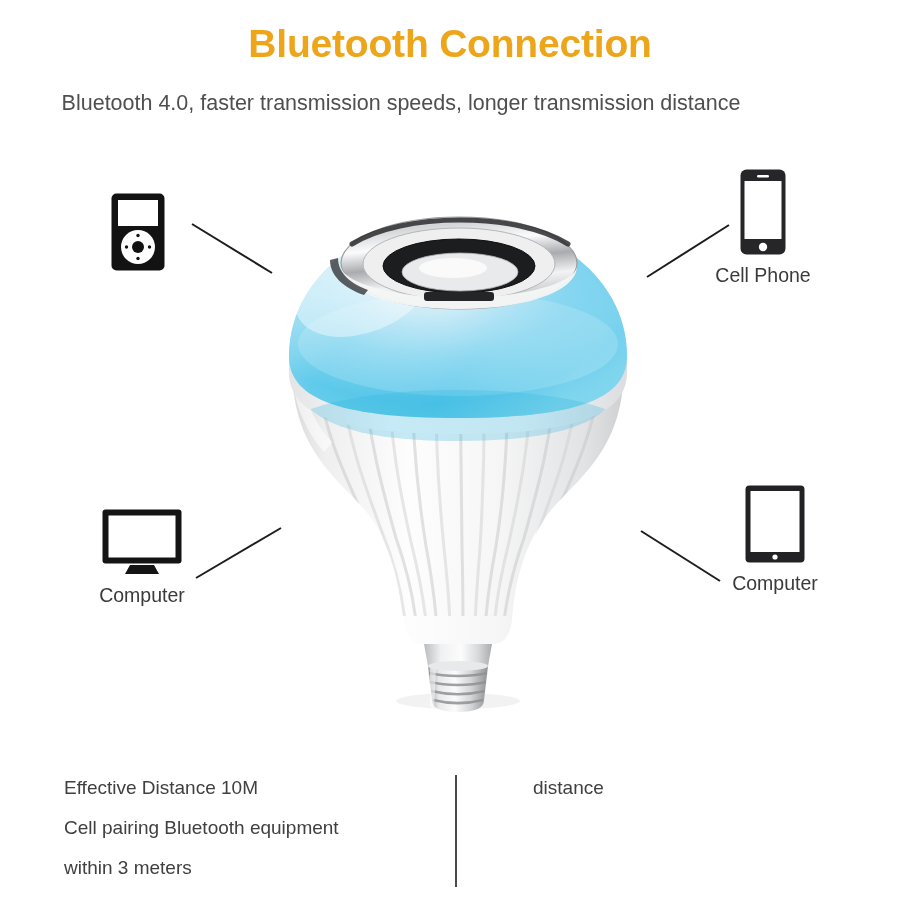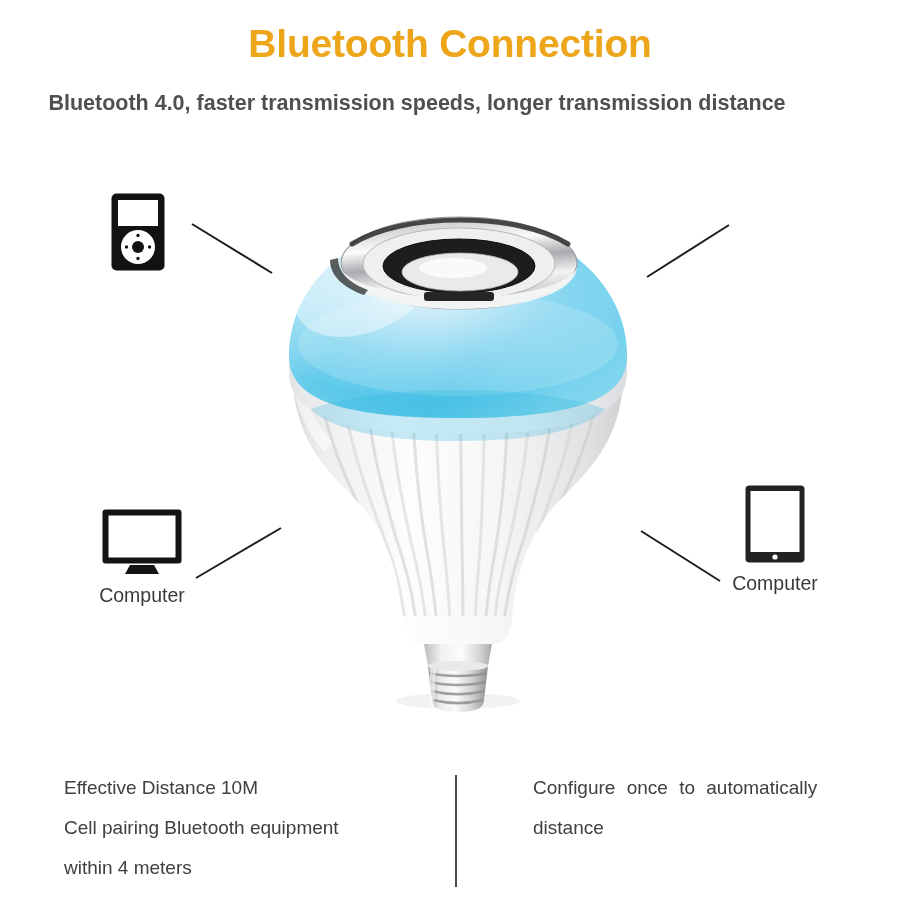--- a/index.html
+++ b/index.html
@@ -24,28 +24,28 @@
     width: 900px;
     text-align: center;
     font-size: 39px;
     font-weight: bold;
     color: #eda51a;
     letter-spacing: -0.2px;
     white-space: nowrap;
   }
   .subtitle {
     position: absolute;
-    left: 16px;
+    left: 0;
     top: 88px;
     width: 802px;
     text-align: center;
     font-size: 21.5px;
     color: #4f4f4f;
     line-height: 31px;
-    font-weight: 700;
+    font-weight: 400;
   }
   .subtitle div { white-space: nowrap; }
 
   
   .lines {
     position: absolute;
     left: 0; top: 0;
     width: 900px; height: 900px;
     pointer-events: none;
   }
@@ -284,20 +284,31 @@
         <circle cx="28" cy="55" r="17" fill="#ffffff"></circle>
         <circle cx="28" cy="55" r="6" fill="#121212"></circle>
         <circle cx="28" cy="43.5" r="1.7" fill="#121212"></circle>
         <circle cx="28" cy="66.5" r="1.7" fill="#121212"></circle>
         <circle cx="16.5" cy="55" r="1.7" fill="#121212"></circle>
         <circle cx="39.5" cy="55" r="1.7" fill="#121212"></circle>
       </svg>
     </div>
   </div>
 
+  <div class="device" id="dev-phone">
+    <div class="icon-wrap">
+      <svg width="48" height="88" viewBox="0 0 48 88">
+        <rect x="1.5" y="1.5" width="45" height="85" rx="6" fill="#262629"></rect>
+        <rect x="5.5" y="13" width="37" height="58" fill="#ffffff"></rect>
+        <rect x="18" y="7" width="12" height="2.6" rx="1.3" fill="#ffffff"></rect>
+        <circle cx="24" cy="79" r="4.2" fill="#ffffff"></circle>
+      </svg>
+    </div>
+    <div class="label">Cell Phone</div>
+  </div>
 
   <div class="device" id="dev-comp">
     <div class="icon-wrap">
       <svg width="82" height="68" viewBox="0 0 82 68">
         <rect x="1.5" y="1.5" width="79" height="54" rx="3" fill="#141414"></rect>
         <rect x="7.5" y="7.5" width="67" height="42" fill="#ffffff"></rect>
         <path d="M29,57 L53,57 L58,66 L24,66 Z" fill="#141414"></path>
       </svg>
     </div>
     <div class="label">Computer</div>
@@ -313,24 +324,23 @@
     </div>
     <div class="label">
       <div>Computer</div>
     </div>
   </div>
 
   <div class="features">
     <div class="feat-col" id="feat-left">
       <div class="ln">Effective Distance 10M</div>
       <div class="ln">Cell pairing Bluetooth equipment</div>
-      <div class="ln">within 4 meters</div>
+      <div class="ln">within 3 meters</div>
     </div>
 
     <div class="divider"></div>
 
     <div class="feat-col" id="feat-right">
-      <div class="ln justify">Configure once to automatically</div>
       <div class="ln">distance</div>
     </div>
   </div>
 
 </div>
 
 </body></html>

